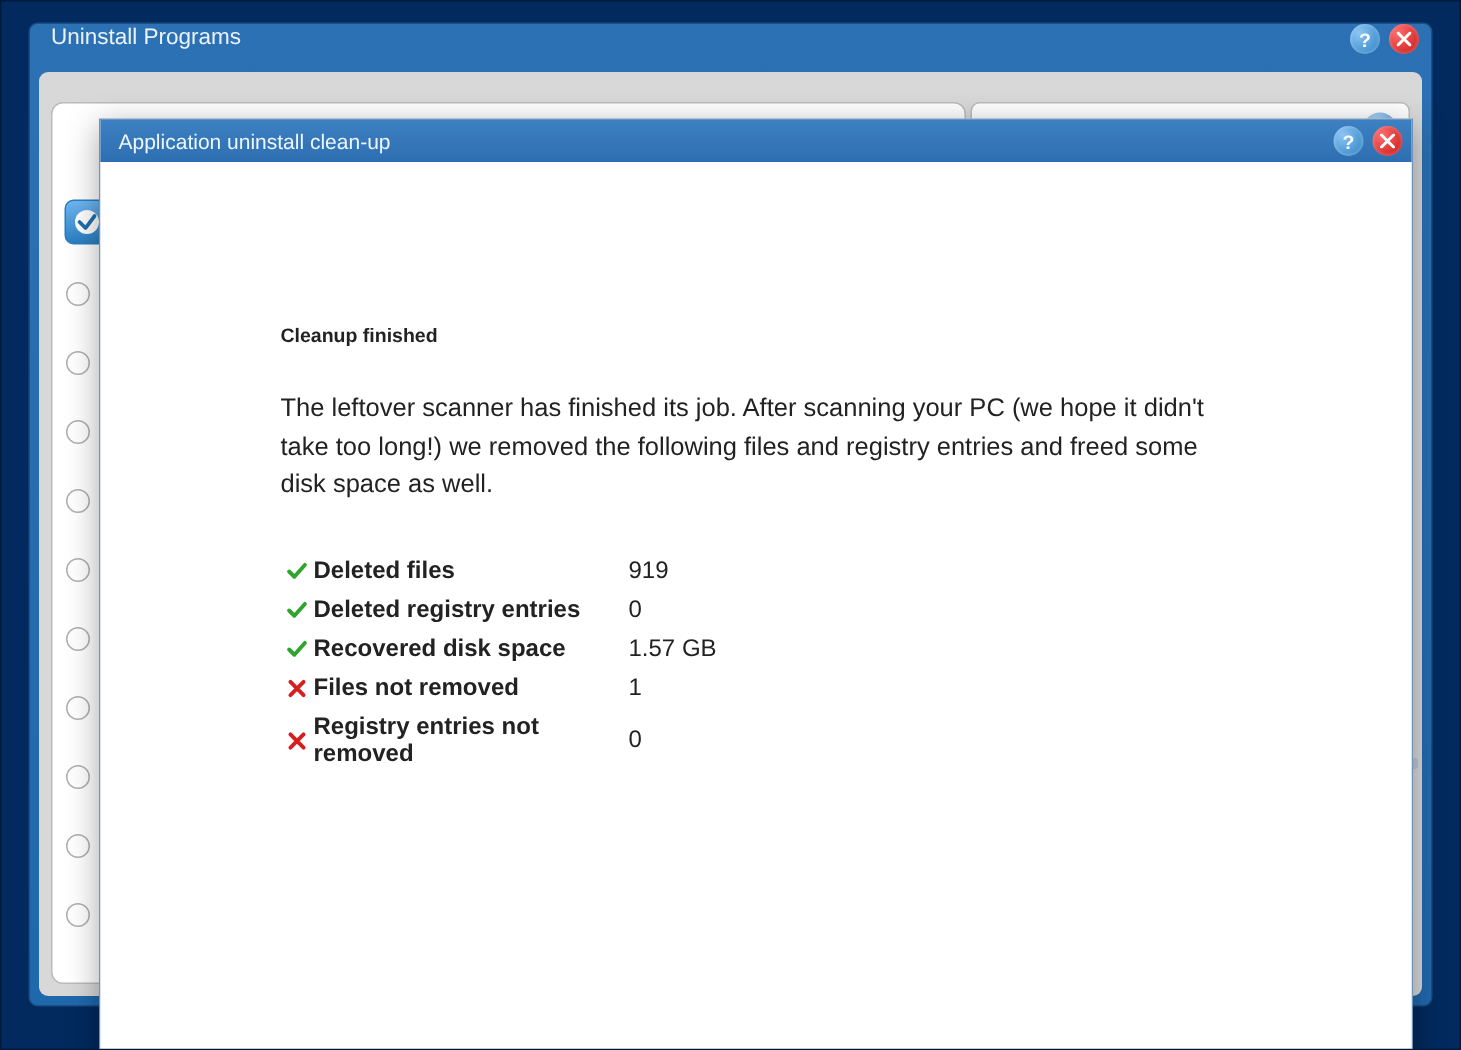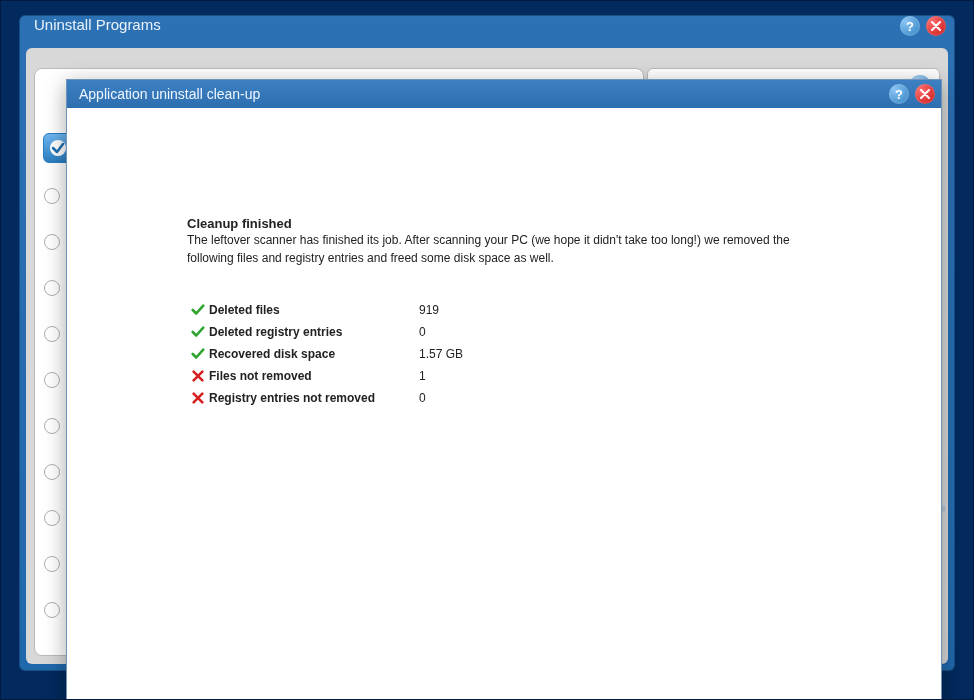--- a/index.html
+++ b/index.html
@@ -101,25 +101,25 @@
   .dialog-titlebar .dtitle { flex: 1; }
 
   .dialog-body {
     position: absolute; left: 0; right: 0; top: 28px; bottom: 0;
     background: #fff; padding: 0;
   }
   .content {
     position: absolute; left: 120px; top: 108px; right: 60px;
     color: #222;
   }
-  .heading { font-weight: bold; font-size: 13px; }
-  .desc { font-size: 12px; line-height: 1.5; margin-bottom: 36px; max-width: 640px; }
+  .heading { font-weight: bold; font-size: 13px; margin-bottom: 28px; }
+  .desc { font-size: 17px; line-height: 1.5; margin-bottom: 36px; max-width: 640px; }
 
   .stats { }
-  .stat-row { display: flex; align-items: center; margin-bottom: 8px; font-size: 12px; }
+  .stat-row { display: flex; align-items: center; margin-bottom: 8px; font-size: 16px; }
   .stat-row .icon { width: 22px; display: flex; justify-content: center; }
   .stat-row .label { width: 210px; font-weight: bold; }
   .stat-row .value { }
 
   .tick svg, .cross svg { width: 14px; height: 14px; }
 
   
   .done-wrap {
     position: absolute; right: 20px; bottom: 18px;
     border: 3px solid #d40000; border-radius: 10px;

